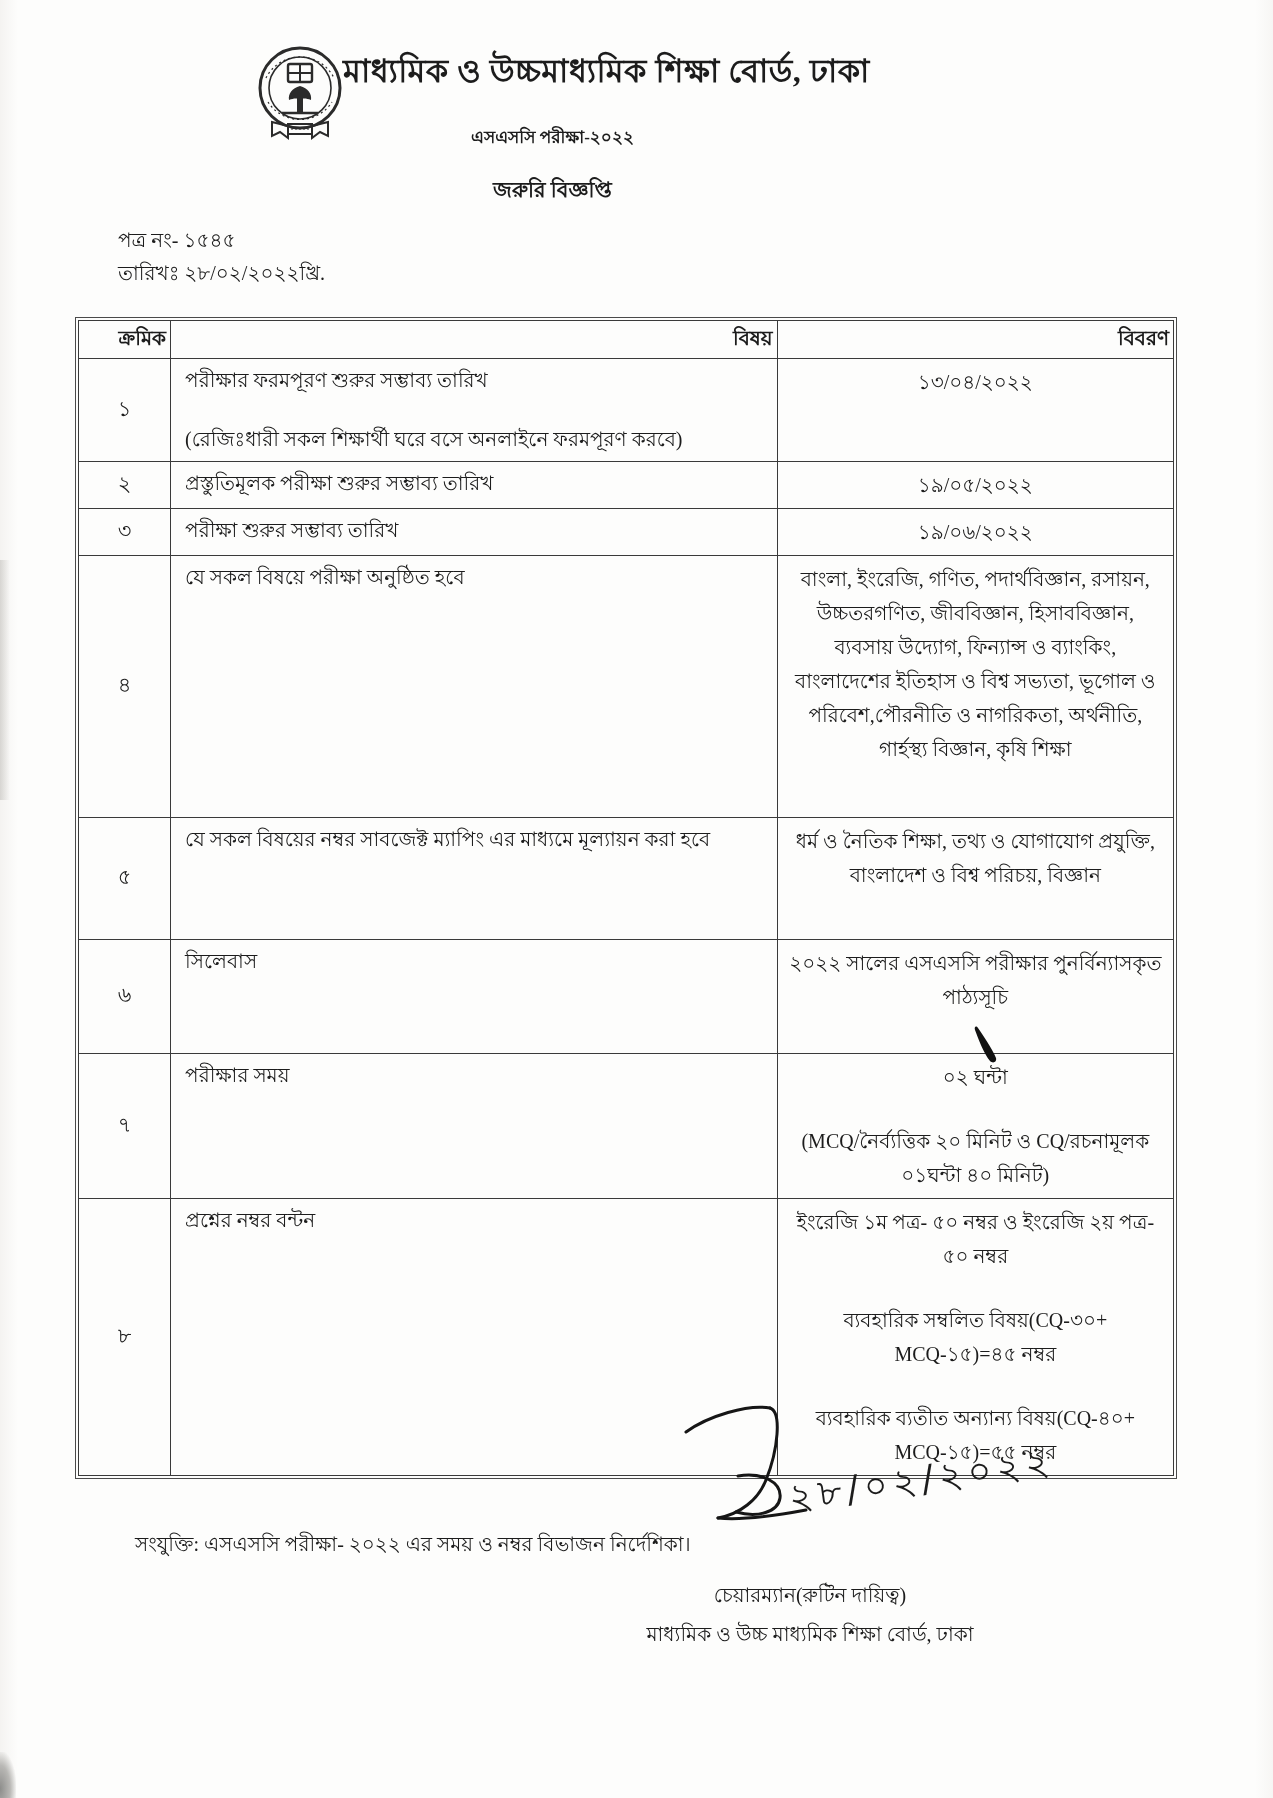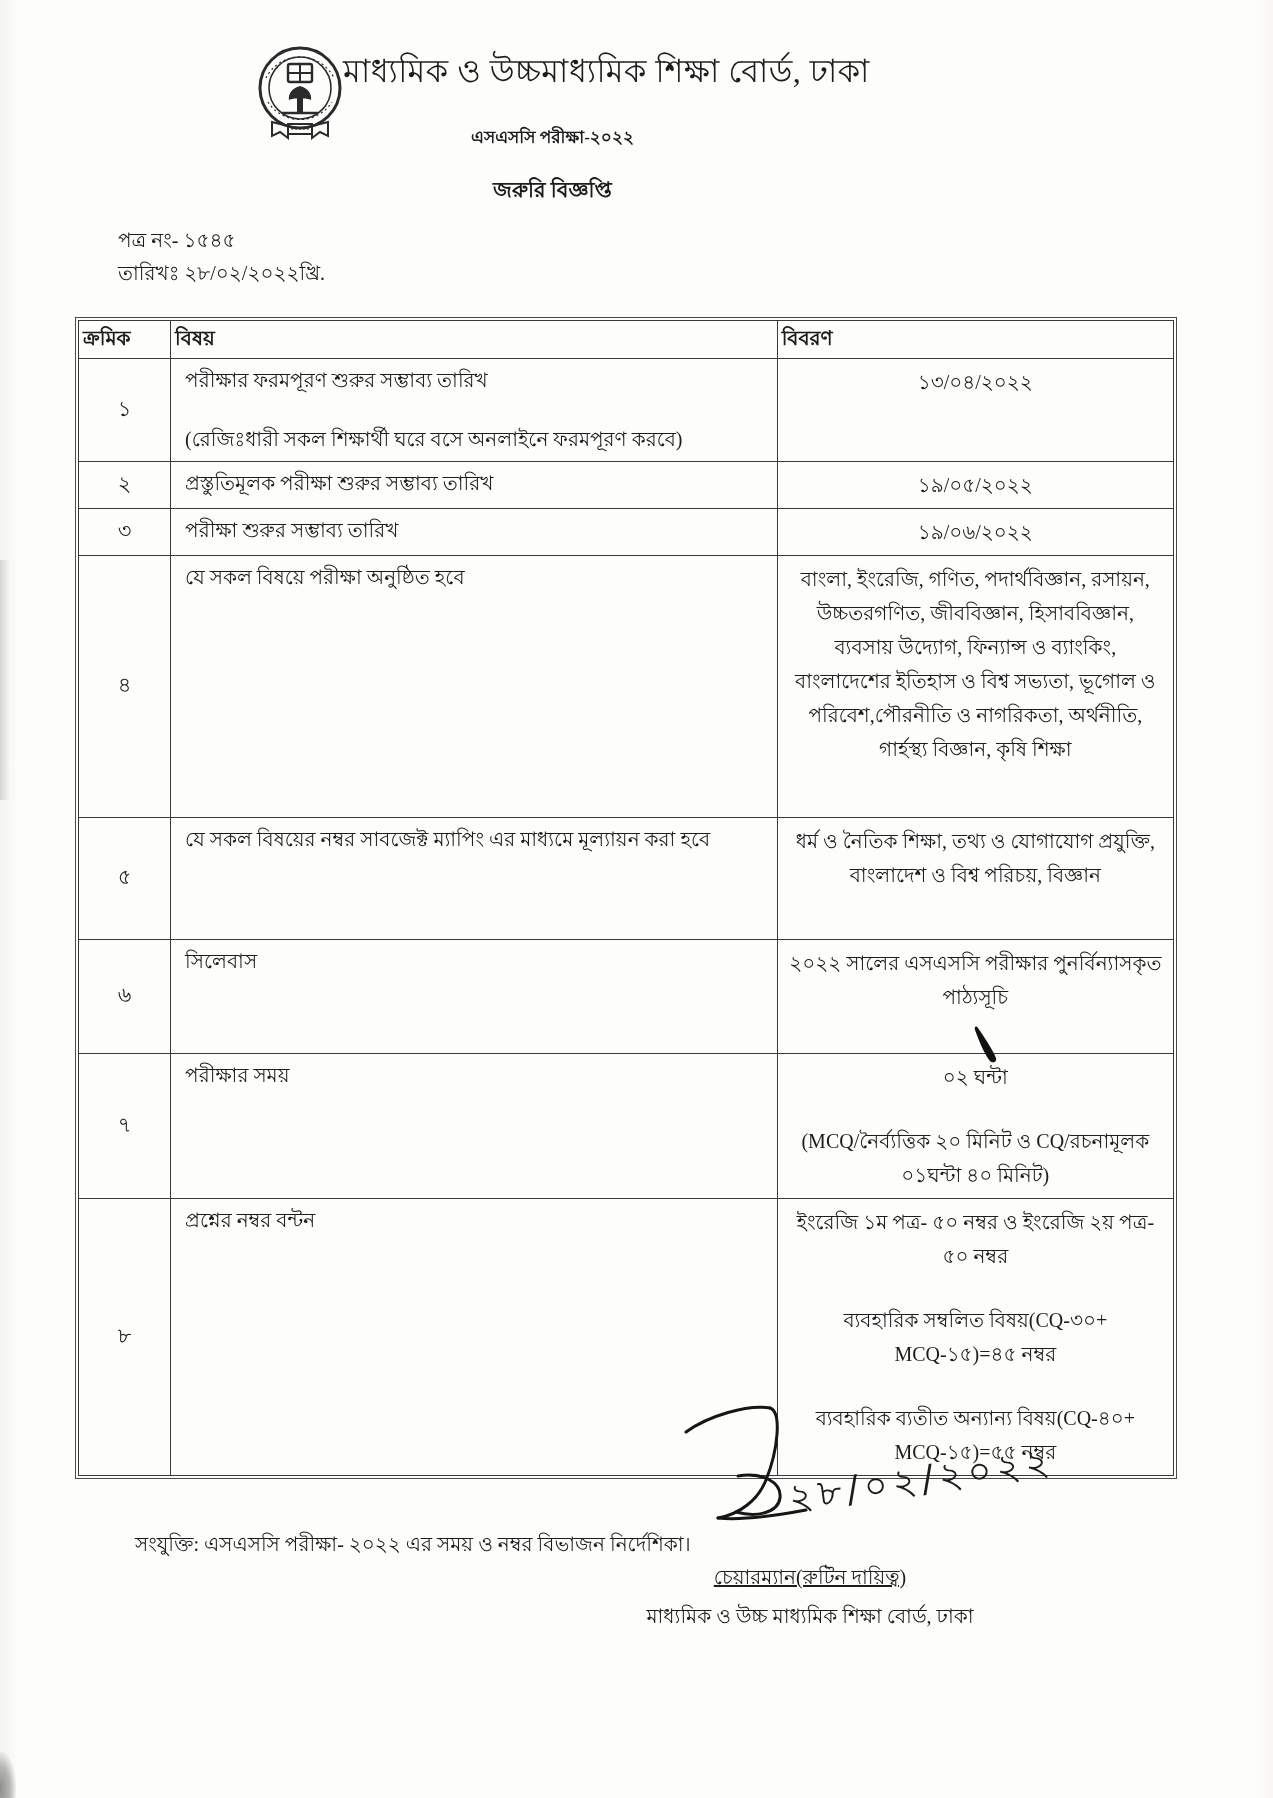--- a/index.html
+++ b/index.html
@@ -16,21 +16,21 @@
     background: linear-gradient(90deg, #f4f3f1 0px, #fdfdfc 18px, #fdfdfc 1255px, #f7f6f4 1273px);
     overflow: hidden;
   }
   
   .doc-header { position: relative; padding-top: 46px; }
   .board-logo { position: absolute; left: 252px; top: 42px; width: 96px; height: 104px; }
   .title-block { text-align: center; }
   .board-name {
     margin: 0 60px 0 0;
     font-size: 32px;
-    font-weight: normal;
+    font-weight: bold;
     letter-spacing: 0.5px;
     text-align: center;
   }
   .exam-title {
     margin: 24px 168px 0 0;
     font-size: 17px;
     font-weight: bold;
   }
   .notice-type {
     margin: 22px 168px 0 0;
@@ -65,21 +65,21 @@
     font-weight: normal;
     padding: 4px 8px;
     box-sizing: border-box;
     overflow: hidden;
   }
   .col-serial { width: 92px; }
   .col-subject { width: 606px; }
   .col-desc { width: 396px; }
   .notice-table thead th {
     font-weight: bold;
-    text-align: left;
+    text-align: right;
     height: 30px;
     padding: 2px 4px;
   }
   td.serial-cell { text-align: center; vertical-align: middle; font-size: 21px; }
   td.subject-cell { vertical-align: top; text-align: left; padding: 6px 10px 6px 14px; line-height: 1.55; }
   td.desc-cell { vertical-align: top; text-align: center; padding: 6px 10px; line-height: 1.7; }
   .subject-line + .subject-line { margin-top: 28px; }
   .desc-para + .desc-para { margin-top: 30px; }
   tr.r1 { height: 76px; }
   tr.r2 { height: 39px; }
@@ -109,21 +109,21 @@
     position: absolute;
     left: 228px;
     top: 52px;
     font-size: 37px;
     letter-spacing: 5px;
     white-space: nowrap;
     transform: rotate(-8deg);
     font-family: "DejaVu Serif", serif;
   }
   .sig-name { font-size: 21px; line-height: 1.0; }
-  .sig-designation { font-size: 20px; margin-top: 6px; text-decoration: underline; }
+  .sig-designation { font-size: 20px; margin-top: 24px; }
   .sig-org { font-size: 20px; margin-top: 6px; }
   
   .ink-mark { position: absolute; left: 972px; top: 1024px; width: 30px; height: 42px; }
   .smudge-bottom-left {
     position: absolute;
     left: 0; top: 1752px;
     width: 16px; height: 46px;
     background: radial-gradient(ellipse at 0% 80%, #8d8d8b 0%, #b9b8b5 45%, rgba(250,250,248,0) 75%);
   }
   .smudge-left-band {

